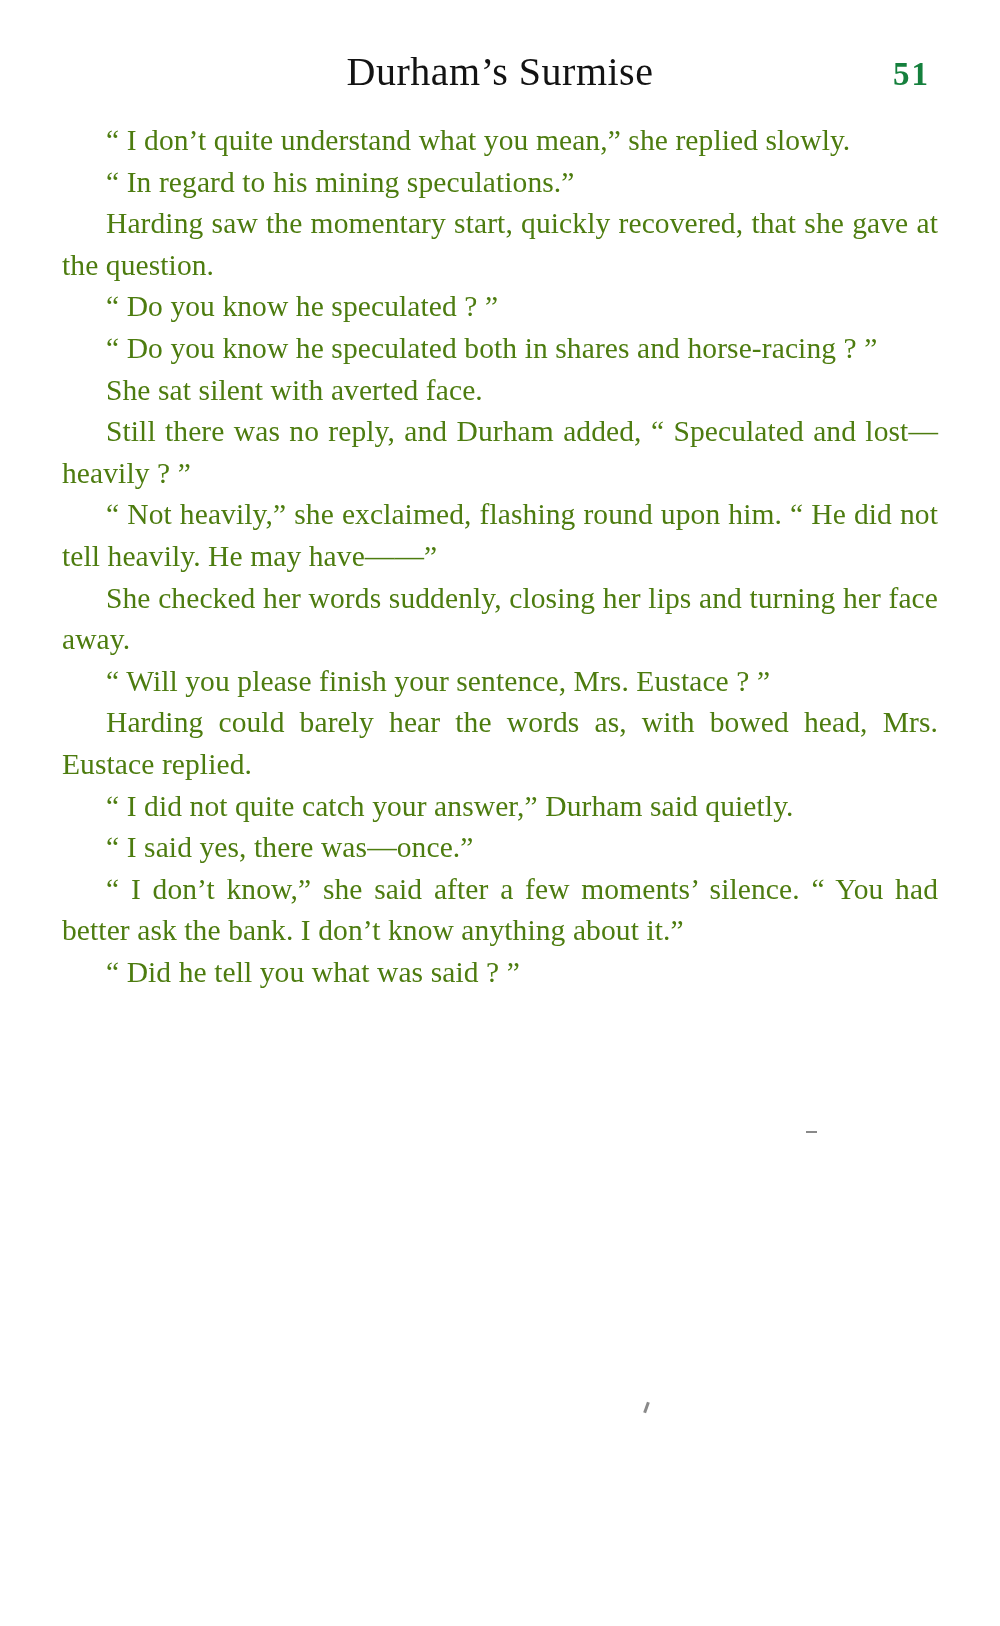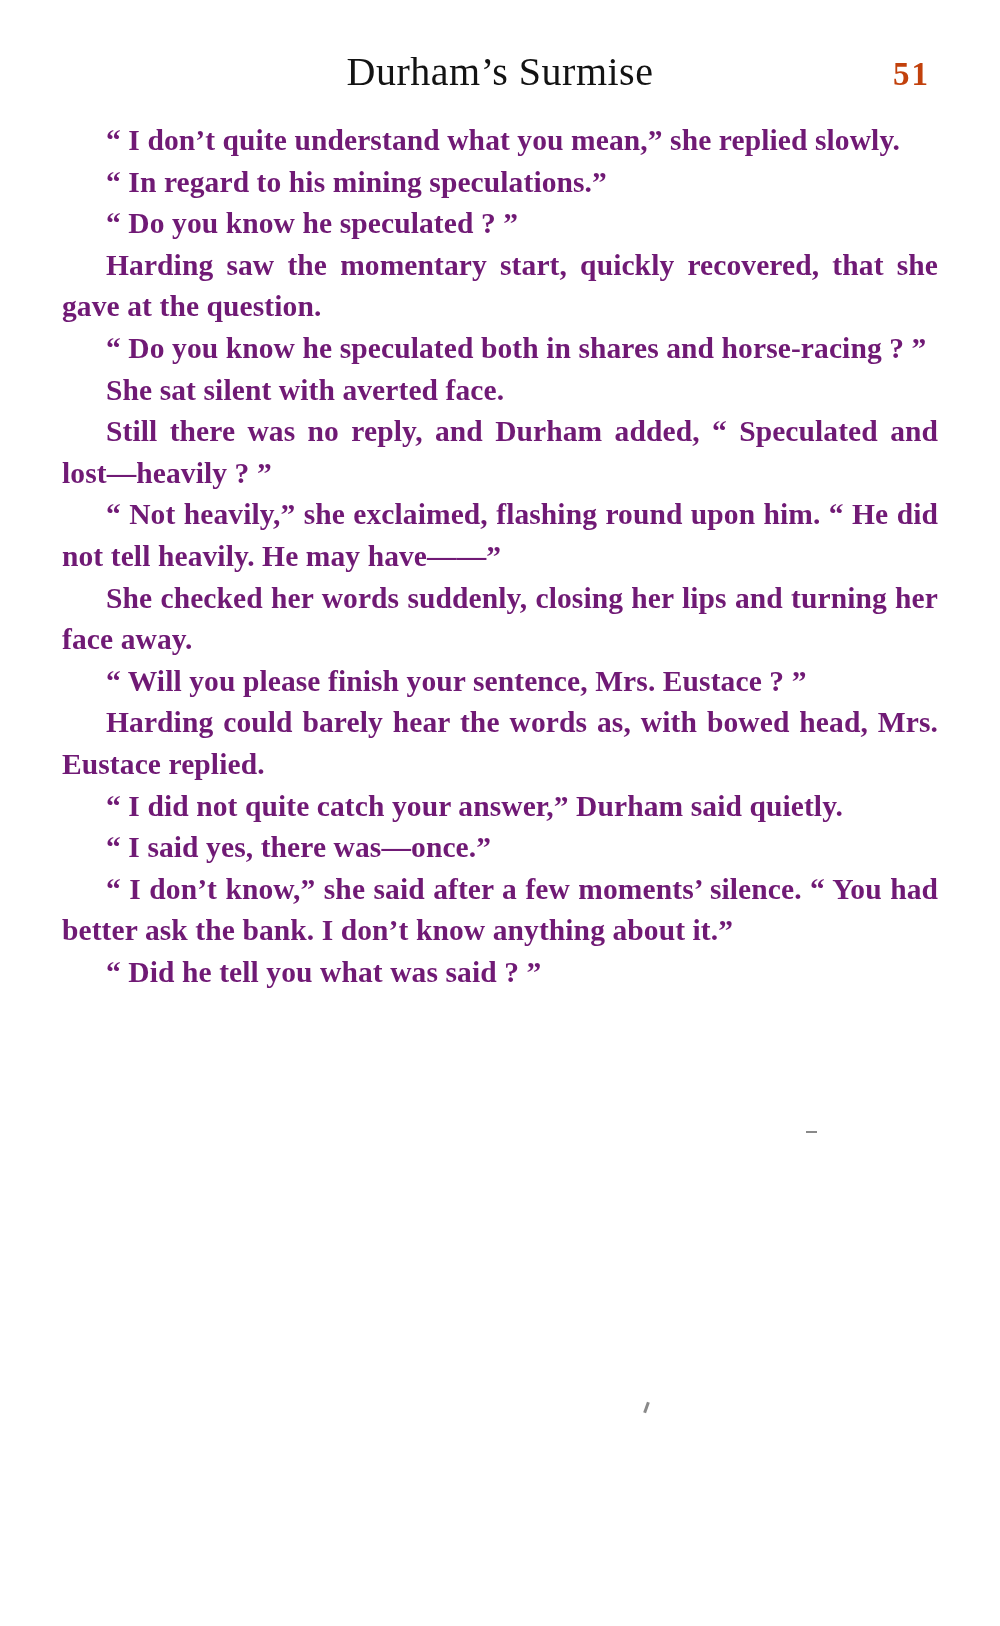--- a/index.html
+++ b/index.html
@@ -40,30 +40,29 @@
     font-weight: 400;
     color: #131313;
   }
   .head-folio {
     position: absolute;
     right: 8px;
     top: 14px;
     font-size: 33px;
     font-weight: 700;
     letter-spacing: 2px;
-    color: #c2410c;
+    color: #15803d;
   }
   .body-text {
     font-size: 29.5px;
     line-height: 41.6px;
     text-align: justify;
     text-justify: inter-word;
-    color: #701a75;
+    color: #4d7c0f;
     letter-spacing: 0.1px;
-    font-weight: bold;
   }
   .body-text p {
     margin: 0;
     text-indent: 44px;
   }
   
   .speck {
     position: absolute;
     background: #4a4a4a;
     opacity: 0.65;
@@ -77,22 +76,22 @@
 <div class="page">
 
   <div class="running-head">
     <div class="head-title">Durham’s Surmise</div>
     <div class="head-folio">51</div>
   </div>
 
   <div class="body-text">
     <p>“ I don’t quite understand what you mean,” she replied slowly.</p>
     <p>“ In regard to his mining speculations.”</p>
+    <p>Harding saw the momentary start, quickly recovered, that she gave at the question.</p>
     <p>“ Do you know he speculated ? ”</p>
-    <p>Harding saw the momentary start, quickly recovered, that she gave at the question.</p>
     <p>“ Do you know he speculated both in shares and horse-racing ? ”</p>
     <p>She sat silent with averted face.</p>
     <p>Still there was no reply, and Durham added, “ Speculated and lost—heavily ? ”</p>
     <p>“ Not heavily,” she exclaimed, flashing round upon him.  “ He did not tell heavily.  He may have——”</p>
     <p>She checked her words suddenly, closing her lips and turning her face away.</p>
     <p>“ Will you please finish your sentence, Mrs. Eustace ? ”</p>
     <p>Harding could barely hear the words as, with bowed head, Mrs. Eustace replied.</p>
     <p>“ I did not quite catch your answer,” Durham said quietly.</p>
     <p>“ I said yes, there was—once.”</p>
     <p>“ I don’t know,” she said after a few moments’ silence.  “ You had better ask the bank.  I don’t know anything about it.”</p>

